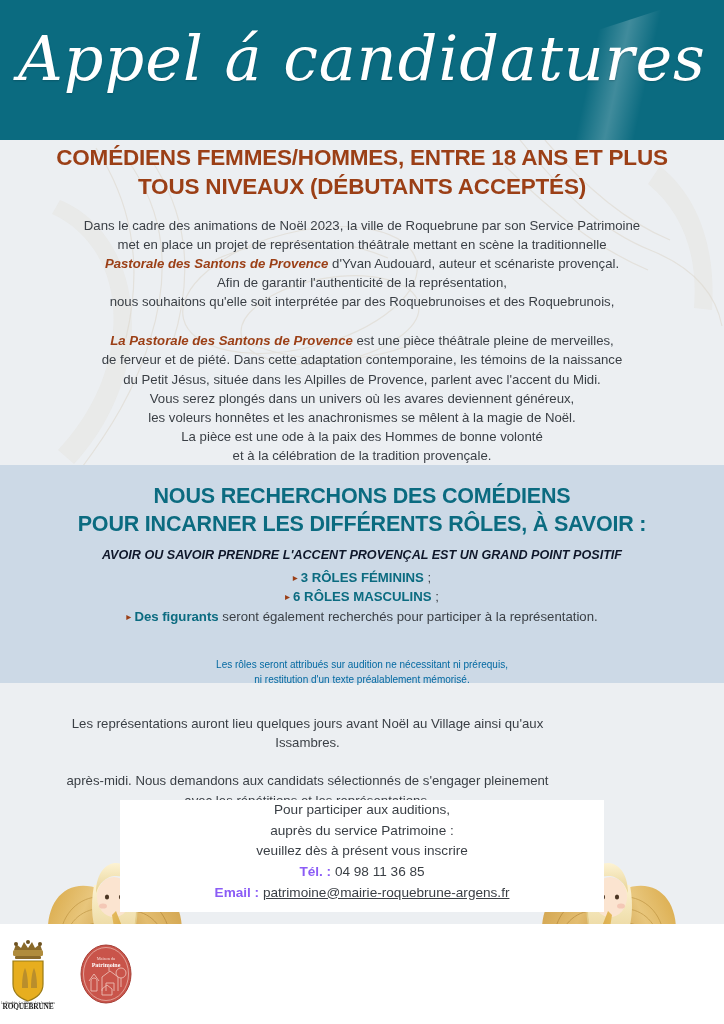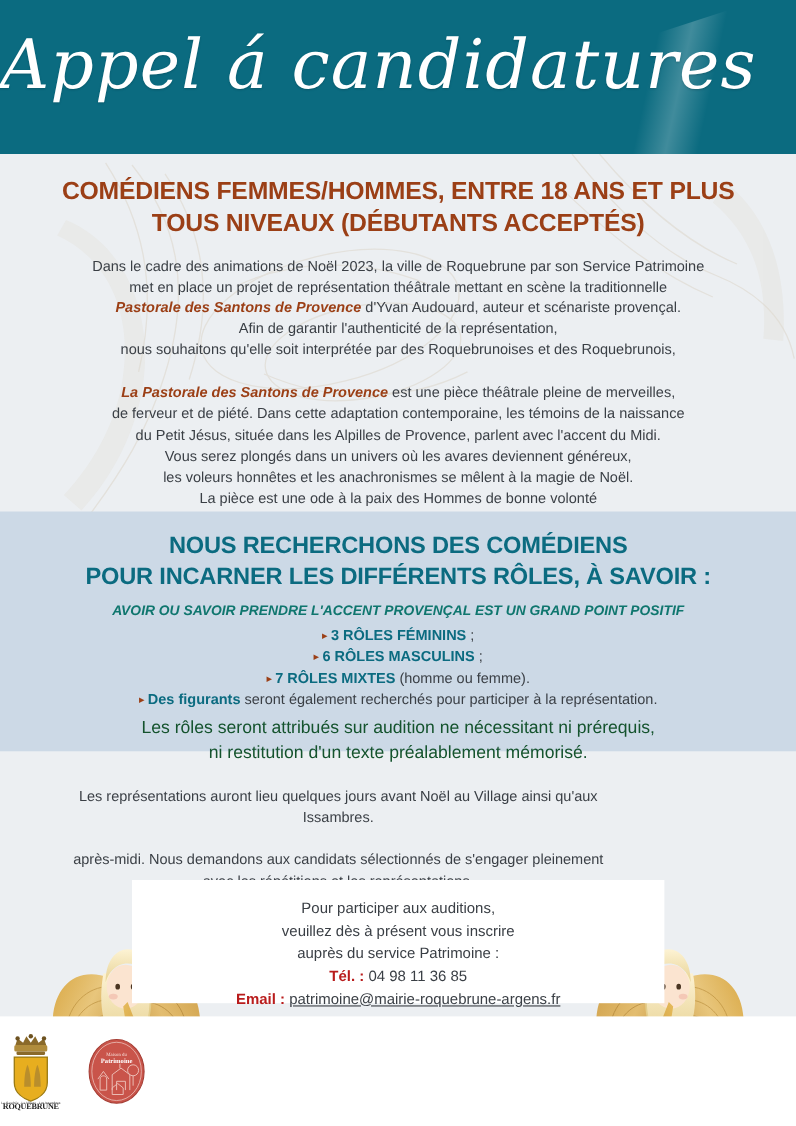--- a/index.html
+++ b/index.html
@@ -24,20 +24,21 @@
   }
   .banner .swoosh{
     position:absolute;right:-40px;bottom:-90px;
     width:300px;height:200px;
     background:linear-gradient(120deg, rgba(255,255,255,0) 40%, rgba(255,255,255,.22) 48%, rgba(255,255,255,0) 56%);
     transform:rotate(-18deg);
     pointer-events:none;
   }
   .banner-title{
     position:absolute;left:0;right:0;top:22px;
+    text-align:center;
     color:#ffffff;
     font-family:"DejaVu Serif", serif;
     font-style:italic;
     font-size:62px;
     font-weight:400;
     letter-spacing:1px;
     text-shadow:0 1px 2px rgba(0,0,0,.18);
     white-space:nowrap;
   }
 
@@ -46,21 +47,21 @@
     position:absolute;left:0;top:140px;width:724px;height:884px;
     background:#eceff2;
   }
   .watermark{
     position:absolute;left:0;top:140px;width:724px;height:360px;
     opacity:.30;pointer-events:none;
   }
 
   
   .sec1{
-    position:absolute;left:0;top:150px;width:724px;
+    position:absolute;left:0;top:134px;width:724px;
     text-align:center;
   }
   h1.main-head{
     margin:10px 20px 0 20px;
     color:#9b3f16;
     font-size:22.5px;
     font-weight:bold;
     line-height:1.28;
     letter-spacing:-.2px;
   }
@@ -86,21 +87,21 @@
   h2.blue-head{
     margin:18px 18px 0 18px;
     color:#0b6b80;
     font-size:21.5px;
     font-weight:bold;
     line-height:1.3;
     letter-spacing:-.2px;
   }
   .accent-line{
     margin:9px 24px 0 24px;
-    color:#0f766e;
+    color:#0f172a;
     font-size:12.6px;
     font-weight:bold;
     font-style:italic;
     text-align:center;
   }
   .roles{
     margin:6px 0 0 0;
     padding:0;
     list-style:none;
   }
@@ -113,23 +114,23 @@
     color:#9b3f16;
     font-size:10px;
     vertical-align:1px;
     margin-right:3px;
   }
   .roles li .strong{
     color:#0b6b80;
     font-weight:bold;
   }
   .note{
-    margin:4px 60px 0 60px;
-    color:#14532d;
-    font-size:16px;
+    margin:32px 60px 0 60px;
+    color:#0369a1;
+    font-size:10px;
     line-height:1.45;
   }
 
   
   .sec3{
     position:absolute;left:0;top:700px;width:615px;
     text-align:center;
   }
 
   
@@ -138,21 +139,21 @@
     background:#ffffff;
     text-align:center;
     z-index:3;
   }
   .contact-card .cline{
     color:#3a3f45;
     font-size:13.6px;
     line-height:1.52;
   }
   .contact-card .lbl{
-    color:#b91c1c;
+    color:#8b5cf6;
     font-weight:bold;
   }
   .contact-card .mail{
     color:#3a3f45;
     text-decoration:underline;
   }
 
   
   .angel{
     position:absolute;bottom:0;width:150px;height:175px;z-index:2;
@@ -233,23 +234,20 @@
     </h2>
 
     <div class="accent-line">AVOIR OU SAVOIR PRENDRE L'ACCENT PROVENÇAL EST UN GRAND POINT POSITIF</div>
 
     <ul class="roles">
       <li>
         <span class="bullet">▸</span><span class="strong">3 RÔLES FÉMININS</span><span> ;</span>
       </li>
       <li>
         <span class="bullet">▸</span><span class="strong">6 RÔLES MASCULINS</span><span> ;</span>
-      </li>
-      <li>
-        <span class="bullet">▸</span><span class="strong">7 RÔLES MIXTES</span><span> (homme ou femme).</span>
       </li>
       <li>
         <span class="bullet">▸</span><span class="strong">Des figurants</span><span> seront également recherchés pour participer à la représentation.</span>
       </li>
     </ul>
 
     <div class="note">
       <span>Les rôles seront attribués sur audition ne nécessitant ni prérequis,</span><br>
       <span>ni restitution d'un texte préalablement mémorisé.</span>
     </div>
@@ -387,23 +385,23 @@
       <ellipse cx="83" cy="48" rx="2.1" ry="2.6" fill="#4a3522"></ellipse>
       <ellipse cx="65" cy="57" rx="4" ry="2.6" fill="#f2bfae" opacity="0.75"></ellipse>
       <ellipse cx="87" cy="57" rx="4" ry="2.6" fill="#f2bfae" opacity="0.75"></ellipse>
       <path d="M78 62 L 96 108 L 104 126 C 110 136, 104 146, 94 142 C 88 140, 84 132, 86 124 L 80 104 L 74 66 Z" fill="url(#trumpL2)"></path>
       <path d="M86 124 C 84 134, 90 142, 98 142" stroke="#8d6318" stroke-width="1" fill="none"></path>
       <path d="M66 92 C 62 106, 64 120, 72 128 C 78 132, 86 130, 88 124" fill="url(#robeL2)" stroke="#e2d8c6" stroke-width="1"></path>
     </svg>
   </div>
 
   <div class="contact-card">
-    <div class="cline" style="margin-top:16px">Pour participer aux auditions,</div>
+    <div class="cline" style="">Pour participer aux auditions,</div>
+    <div class="cline">auprès du service Patrimoine :</div>
     <div class="cline">veuillez dès à présent vous inscrire</div>
-    <div class="cline">auprès du service Patrimoine :</div>
     <div class="cline">
       <span class="lbl">Tél. :</span><span> 04 98 11 36 85</span>
     </div>
     <div class="cline">
       <span class="lbl">Email :</span>
       <span class="mail">patrimoine@mairie-roquebrune-argens.fr</span>
     </div>
   </div>
 
   <div class="footer">

